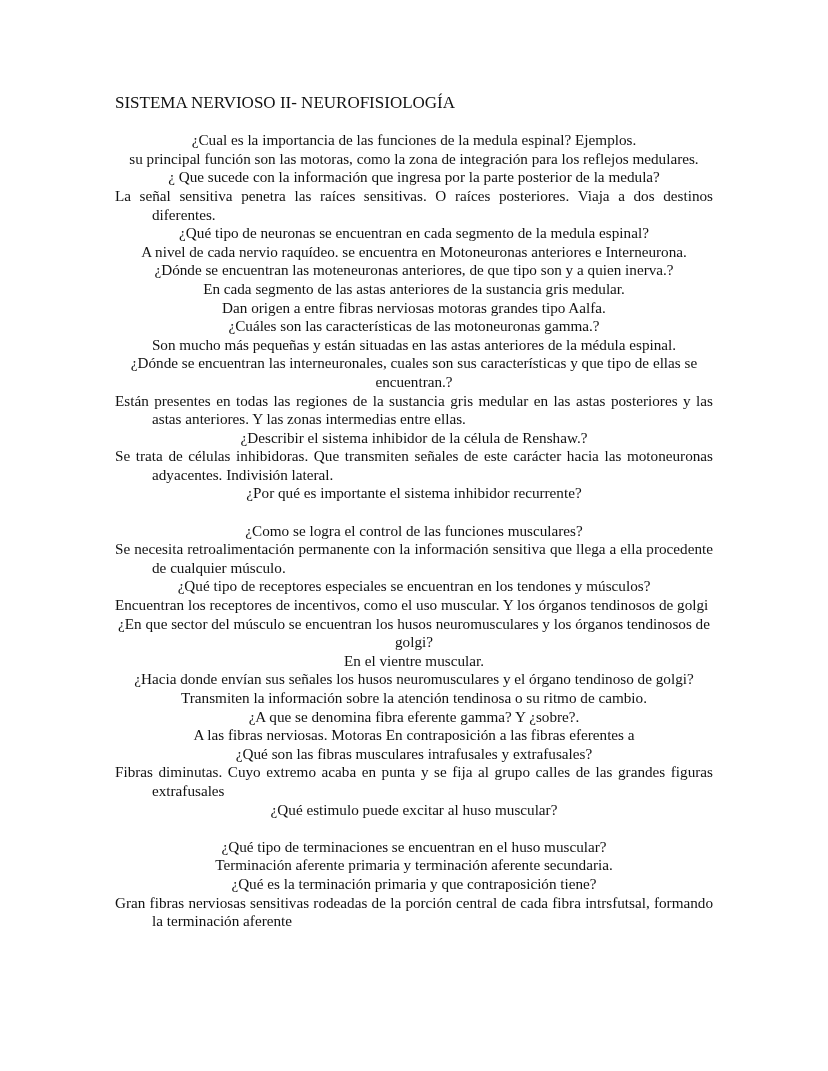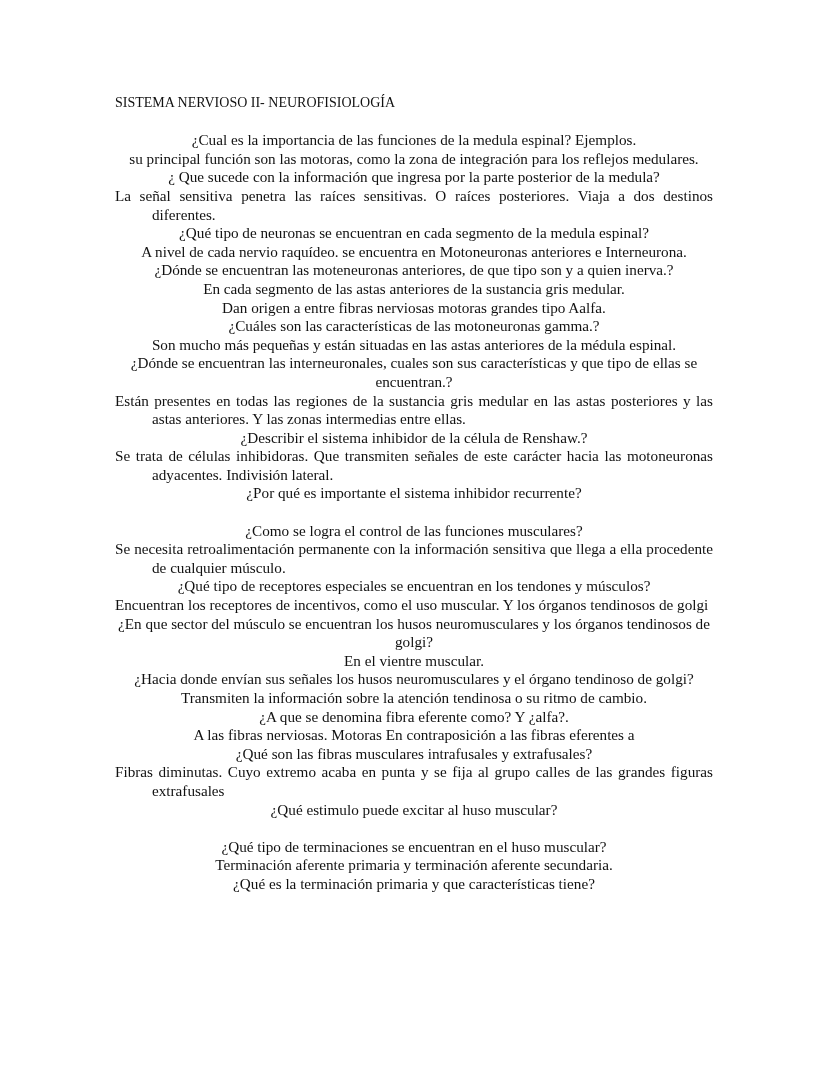--- a/index.html
+++ b/index.html
@@ -19,21 +19,21 @@
     position: absolute;
     left: 115px;
     top: 94px;
     width: 598px;
     font-size: 15.2px;
     line-height: 18.6px;
   }
   .title {
     margin: 0 0 18.6px 0;
     font-weight: normal;
-    font-size: 14px;
+    font-size: 17px;
     line-height: 18.6px;
   }
   .para {
     margin: 0;
     text-align: justify;
     padding-left: 37px;
     text-indent: -37px;
   }
   .para.plain {
     padding-left: 0;
@@ -68,22 +68,23 @@
   <p class="para plain">¿Por qué es importante el sistema inhibidor recurrente?</p>
   <div class="blank"></div>
   <p class="para plain">¿Como se logra el control de las funciones musculares?</p>
   <p class="para">Se necesita retroalimentación permanente con la información sensitiva que llega a ella procedente de cualquier músculo.</p>
   <p class="para plain">¿Qué tipo de receptores especiales se encuentran en los tendones y músculos?</p>
   <p class="para">Encuentran los receptores de incentivos, como el uso muscular. Y los órganos tendinosos de golgi</p>
   <p class="para plain">¿En que sector del músculo se encuentran los husos neuromusculares y los órganos tendinosos de golgi?</p>
   <p class="para plain">En el vientre muscular.</p>
   <p class="para plain">¿Hacia donde envían sus señales los husos neuromusculares y el órgano tendinoso de golgi?</p>
   <p class="para plain">Transmiten la información sobre la atención tendinosa o su ritmo de cambio.</p>
-  <p class="para plain">¿A que se denomina fibra eferente como? Y ¿alfa?.</p>
+  <p class="para plain">¿A que se denomina fibra eferente gamma? Y ¿sobre?.</p>
   <p class="para plain">A las fibras nerviosas. Motoras En contraposición a las fibras eferentes a</p>
   <p class="para plain">¿Qué son las fibras musculares intrafusales y extrafusales?</p>
   <p class="para">Fibras diminutas. Cuyo extremo acaba en punta y se fija al grupo calles de las grandes figuras extrafusales</p>
   <p class="para plain">¿Qué estimulo puede excitar al huso muscular?</p>
   <div class="blank"></div>
   <p class="para plain">¿Qué tipo de terminaciones se encuentran en el huso muscular?</p>
   <p class="para plain">Terminación aferente primaria y terminación aferente secundaria.</p>
-  <p class="para plain">¿Qué es la terminación primaria y que características tiene?</p>
+  <p class="para plain">¿Qué es la terminación primaria y que contraposición tiene?</p>
+  <p class="para">Gran fibras nerviosas sensitivas rodeadas de la porción central de cada fibra intrsfutsal, formando la terminación aferente</p>
 </div>
 
 </body></html>

